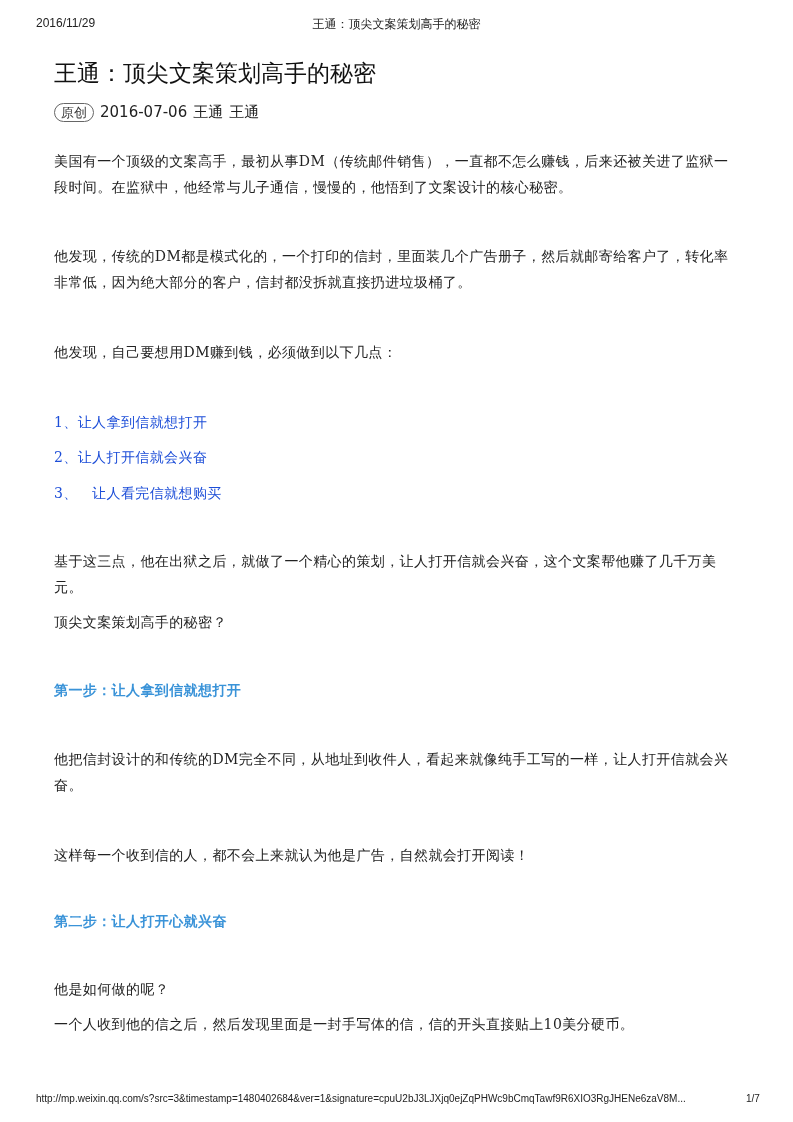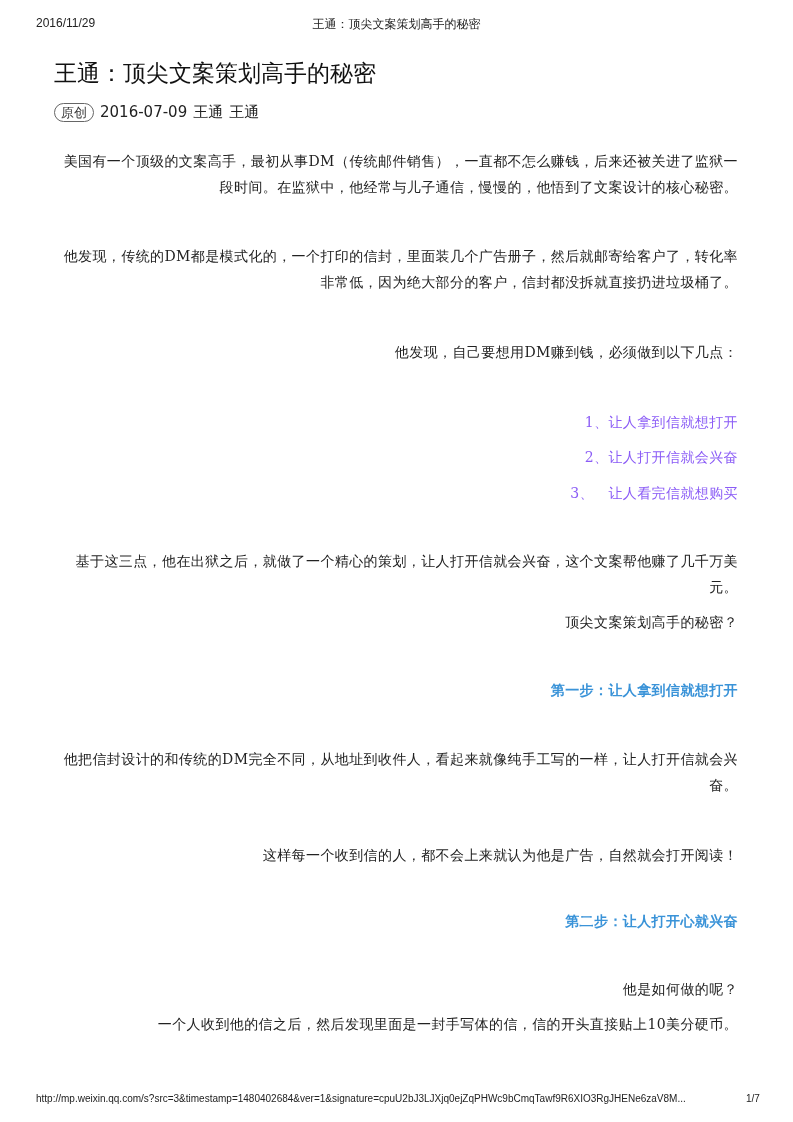--- a/index.html
+++ b/index.html
@@ -31,37 +31,37 @@
       display: flex; align-items: center; gap: 6px; justify-content: flex-end;
     }
     .badge {
       display: inline-block; border: 1px solid #666; border-radius: 10px;
       padding: 0 6px; font-size: 13px; line-height: 17px; color: #333;
     }
     .content {
       position: absolute; left: 54px; top: 0; width: 684px;
       font-size: 14px; line-height: 26px; color: #222;
     }
-    .p { position: absolute; left: 0; width: 684px; margin: 0; letter-spacing: 0.4px; text-align: right; }
-    .orange { color: #8b5cf6; }
+    .p { position: absolute; left: 0; width: 684px; margin: 0; letter-spacing: 0.4px; }
+    .orange { color: #1d4ed8; }
     .blue { color: #3a93d8; font-weight: bold; }
   </style>
 </head>
 <body>
 
 <div class="print-header">
   <span class="date">2016/11/29</span>
   <span class="title">王通：顶尖文案策划高手的秘密</span>
 </div>
 
 <h1 class="article-title">王通：顶尖文案策划高手的秘密</h1>
 
 <div class="meta">
   <span class="badge">原创</span>
-  <span>2016-07-09</span>
+  <span>2016-07-06</span>
   <span>王通</span>
   <span>王通</span>
 </div>
 
 <div class="content">
   <p class="p" style="top:148px">美国有一个顶级的文案高手，最初从事DM（传统邮件销售），一直都不怎么赚钱，后来还被关进了监狱一段时间。在监狱中，他经常与儿子通信，慢慢的，他悟到了文案设计的核心秘密。</p>
   <p class="p" style="top:243px">他发现，传统的DM都是模式化的，一个打印的信封，里面装几个广告册子，然后就邮寄给客户了，转化率非常低，因为绝大部分的客户，信封都没拆就直接扔进垃圾桶了。</p>
   <p class="p" style="top:339px">他发现，自己要想用DM赚到钱，必须做到以下几点：</p>
   <p class="p orange" style="top:409px">1、让人拿到信就想打开</p>
   <p class="p orange" style="top:444px">2、让人打开信就会兴奋</p>

